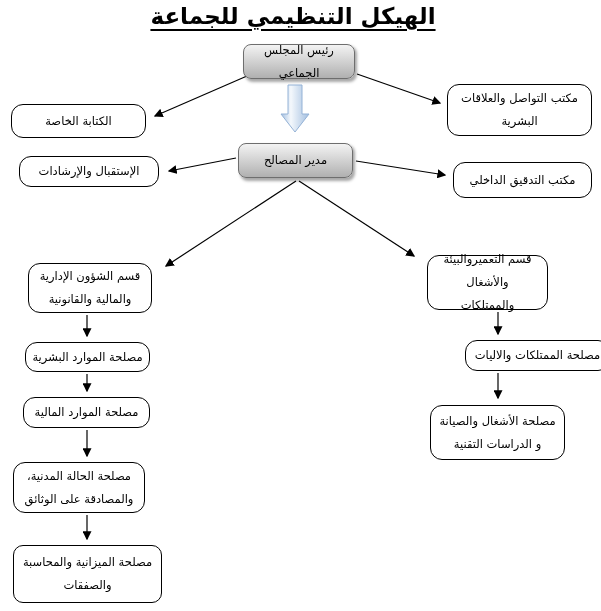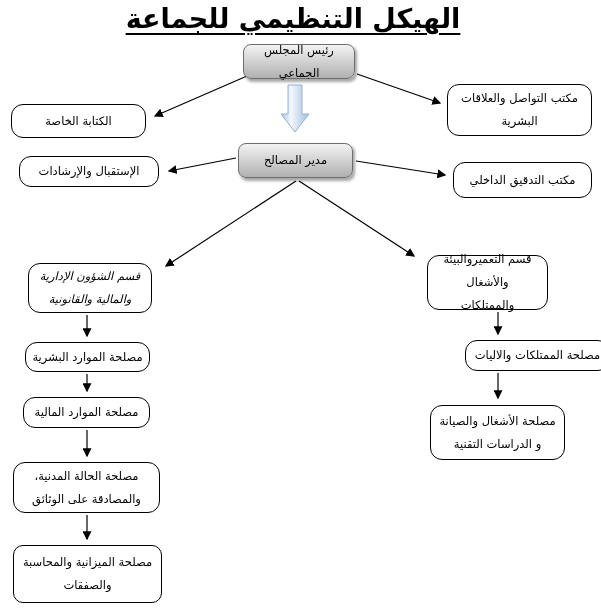--- a/index.html
+++ b/index.html
@@ -7,21 +7,21 @@
     position:relative;
     width:601px;height:611px;
     background:#ffffff;
     font-family:"DejaVu Sans",sans-serif;
     overflow:hidden;
   }
   .arrow-layer{position:absolute;left:0;top:0;width:601px;height:611px;pointer-events:none;}
   .title{
     position:absolute;left:0;top:3px;width:586px;
     text-align:center;direction:rtl;
-    font-size:27px;font-weight:bold;color:#000;
+    font-size:23px;font-weight:bold;color:#000;
     text-decoration:underline;
     text-decoration-thickness:2px;
     text-underline-offset:5px;
   }
   .node{
     position:absolute;box-sizing:border-box;
     display:flex;align-items:center;justify-content:center;
     text-align:center;direction:rtl;
     white-space:pre-line;
     font-size:11.5px;line-height:2.0;color:#000;
@@ -75,25 +75,25 @@
   <div class="node shaded" style="left:243px;top:44px;width:112px;height:35px;">رئيس المجلس الجماعي</div>
   <div class="node shaded" style="left:238px;top:143px;width:115px;height:35px;">مدير المصالح</div>
 
   <div class="node" style="left:11px;top:104px;width:135px;height:34px;">الكتابة الخاصة</div>
   <div class="node" style="left:19px;top:156px;width:140px;height:31px;">الإستقبال والإرشادات</div>
 
   <div class="node" style="left:447px;top:84px;width:145px;height:52px;">مكتب التواصل والعلاقات
 البشرية</div>
   <div class="node" style="left:453px;top:162px;width:139px;height:36px;">مكتب التدقيق الداخلي</div>
 
-  <div class="node" style="left:28px;top:263px;width:124px;height:50px;font-style:italic;">قسم الشؤون الإدارية
+  <div class="node" style="left:28px;top:263px;width:124px;height:50px;">قسم الشؤون الإدارية
 والمالية والقانونية</div>
   <div class="node" style="left:25px;top:342px;width:125px;height:30px;">مصلحة الموارد البشرية</div>
   <div class="node" style="left:23px;top:397px;width:127px;height:31px;">مصلحة الموارد المالية</div>
-  <div class="node" style="left:13px;top:462px;width:147px;height:51px;">مصلحة الحالة المدنية،
+  <div class="node" style="left:13px;top:462px;width:132px;height:51px;">مصلحة الحالة المدنية،
 والمصادقة على الوثائق</div>
   <div class="node" style="left:13px;top:545px;width:149px;height:58px;border-radius:10px;">مصلحة الميزانية والمحاسبة
 والصفقات</div>
 
   <div class="node" style="left:427px;top:255px;width:121px;height:55px;">قسم التعميروالبيئة والأشغال
 والممتلكات</div>
   <div class="node" style="left:425px;top:340px;width:145px;height:31px;margin-left:40px;">مصلحة الممتلكات والاليات</div>
   <div class="node" style="left:430px;top:405px;width:135px;height:55px;">مصلحة الأشغال والصيانة
 و الدراسات التقنية</div>
 

